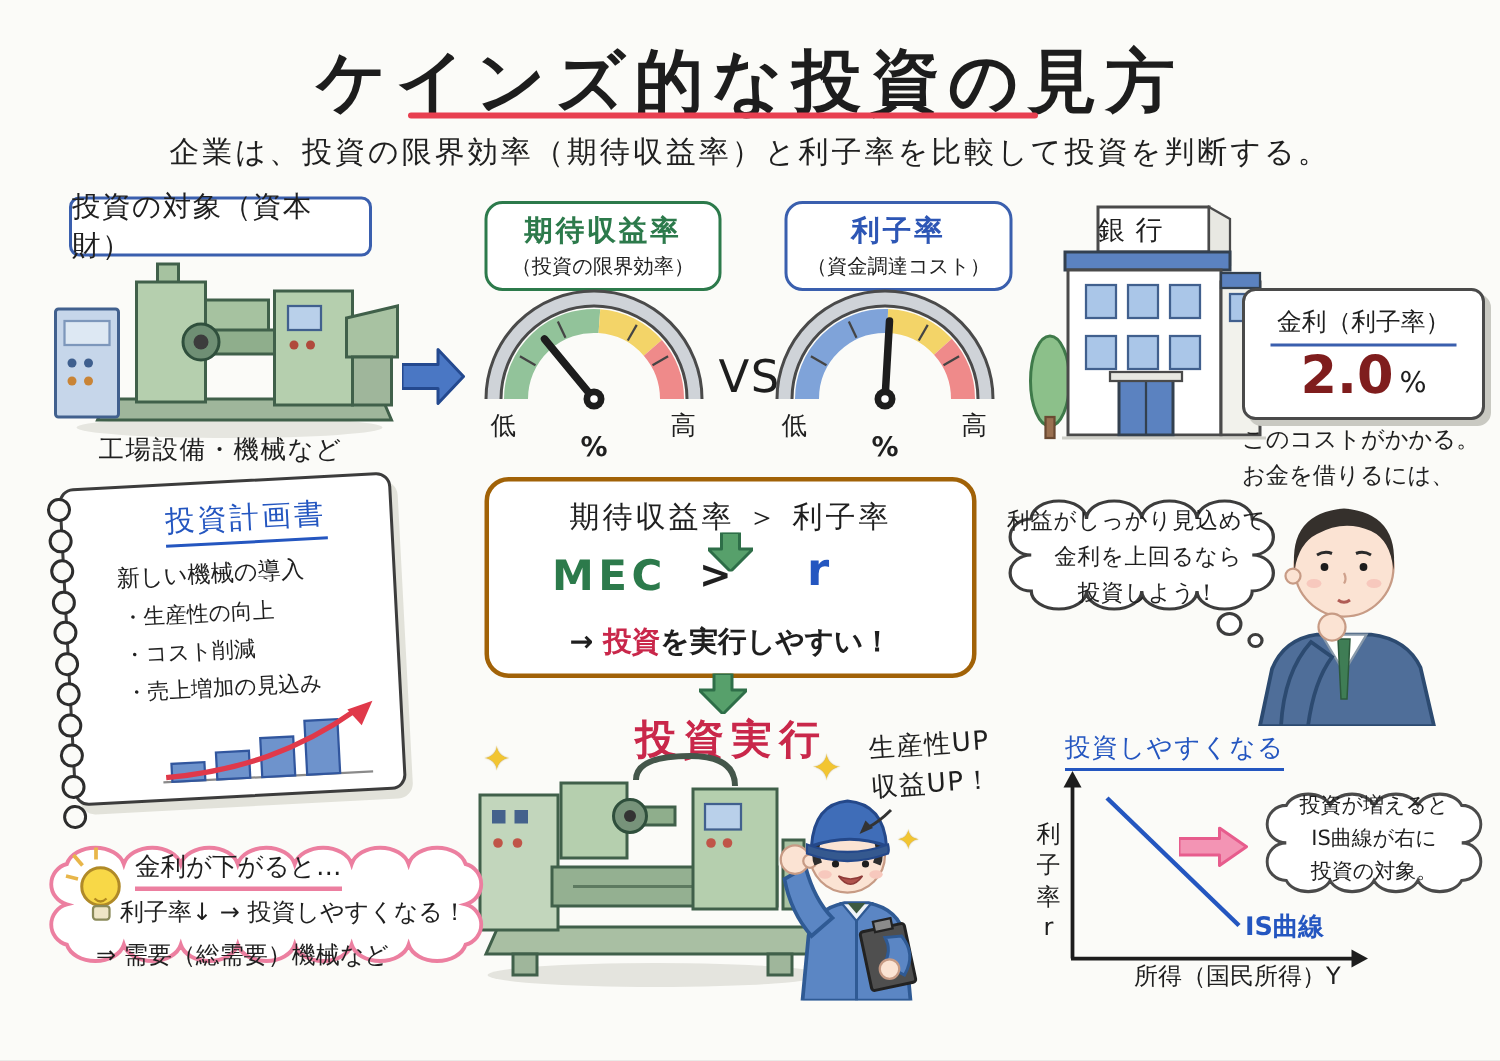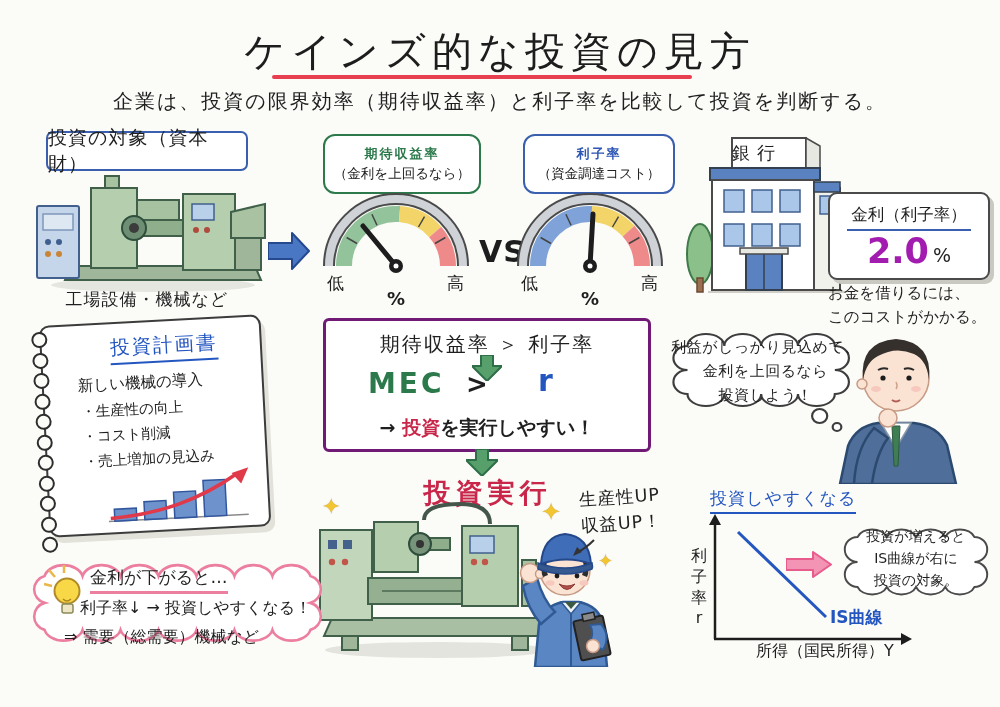--- a/index.html
+++ b/index.html
@@ -1,59 +1,59 @@
 <!DOCTYPE html>
 <html><head>
 <meta charset="utf-8">
 <style>
   html,body{margin:0;padding:0;background:#e9e9e9;}
   .canvas{position:relative;width:1000px;height:707px;background:#fbfbf8;margin:0 auto;
           font-family:"DejaVu Sans",sans-serif;color:#1f1f1f;overflow:hidden;outline:1px solid #d5d5d0;}
   .abs{position:absolute;}
   svg{display:block;}
   
-  .title{left:0;top:24px;width:100%;text-align:center;font-size:40px;font-weight:400;letter-spacing:6px;color:#1d1d1d;}
+  .title{left:0;top:24px;width:100%;text-align:center;font-size:46px;font-weight:700;letter-spacing:6px;color:#1d1d1d;}
   .title-underline{left:272px;top:75px;width:420px;height:4px;background:#e83f50;border-radius:3px;}
   .subtitle{left:0;top:88px;width:100%;text-align:center;font-size:20px;letter-spacing:2px;}
   
   .capital-box{left:46px;top:131px;width:198px;height:36px;border:2.5px solid #3a5fae;border-radius:7px;
                background:#fff;display:flex;align-items:center;justify-content:center;font-size:19px;letter-spacing:1px;}
   .caption{left:34px;top:288px;width:226px;text-align:center;font-size:17px;letter-spacing:1px;}
   .gauge-label{border-radius:12px;background:#fff;display:flex;flex-direction:column;align-items:center;justify-content:center;gap:2px;}
-  .gauge-label .l1{font-size:13px;font-weight:700;letter-spacing:2px;}
+  .gauge-label .l1{font-size:19px;font-weight:700;letter-spacing:2px;}
   .gauge-label .l2{font-size:13.5px;color:#222;}
   .glabel-green{left:323px;top:134px;width:154px;height:56px;border:2.5px solid #2c7a4b;}
   .glabel-green .l1{color:#2c7a4b;}
   .glabel-blue{left:523px;top:134px;width:148px;height:56px;border:2.5px solid #3a5fae;}
   .glabel-blue .l1{color:#2d56b5;}
   .gauge-wrap{width:174px;height:134px;}
   .gauge-low{left:18px;top:96px;font-size:17px;}
   .gauge-high{left:138px;top:96px;font-size:17px;}
   .gauge-unit{left:0;top:112px;width:100%;text-align:center;font-size:18px;font-weight:600;}
-  .vs{left:479px;top:234px;font-size:30px;font-weight:700;letter-spacing:1px;color:#1d1d1d;}
+  .vs{left:479px;top:234px;font-size:30px;font-weight:400;letter-spacing:1px;color:#1d1d1d;}
   
   .bank-sign{left:732px;top:141px;width:74px;text-align:left;font-size:18px;letter-spacing:7px;}
   .rate-card{left:828px;top:192px;width:158px;height:84px;background:#fff;border:2px solid #4a4a4a;border-radius:9px;
              box-shadow:4px 4px 0 #c9c9c2;display:flex;flex-direction:column;align-items:center;justify-content:center;}
   .rate-label{font-size:16.5px;border-bottom:2.5px solid #3a5fae;padding:0 4px 3px 4px;}
   .rate-row{display:flex;align-items:flex-end;margin-top:3px;}
-  .rate-value{font-size:35px;font-weight:600;color:#a21caf;line-height:1;}
+  .rate-value{font-size:35px;font-weight:600;color:#7f1d1d;line-height:1;}
   .rate-unit{font-size:19px;margin-left:4px;margin-bottom:3px;}
   .bank-note{left:828px;top:281px;width:170px;font-size:15.5px;line-height:1.55;}
   
   .notebook{left:44px;top:320px;width:218px;height:208px;background:#fff;border:2px solid #3c3c3c;border-radius:10px;
             transform:rotate(-3deg);box-shadow:4px 6px 0 #e2e2da;}
   .rings{position:absolute;left:-10px;top:4px;display:flex;flex-direction:column;gap:4.5px;}
   .ring{width:12px;height:12px;border:2.5px solid #2d2d2d;border-radius:50%;background:#fbfbf8;}
   .nb-title{margin:10px 0 0 26px;text-align:center;}
   .nb-title span{display:inline-block;color:#2456c0;font-size:19.5px;letter-spacing:2px;border-bottom:2.5px solid #2456c0;padding-bottom:2px;}
   .nb-head{margin:9px 0 0 34px;font-size:15.5px;}
   .nb-item{margin:6px 0 0 36px;font-size:14.5px;}
   
-  .decision{left:323px;top:318px;width:322px;height:128px;border:3px solid #701a75;border-radius:6px;background:#fff;}
+  .decision{left:323px;top:318px;width:322px;height:128px;border:3px solid #a16207;border-radius:16px;background:#fff;}
   .dec-l1{position:absolute;left:0;top:10px;width:100%;text-align:center;font-size:20px;letter-spacing:2px;}
   .dec-mec{position:absolute;left:42px;top:46px;font-size:28px;font-weight:600;letter-spacing:3px;color:#2c7a4b;}
   .dec-gt{position:absolute;left:140px;top:48px;font-size:26px;font-weight:600;}
   .dec-r{position:absolute;left:212px;top:42px;font-size:30px;font-weight:600;color:#2456c0;}
   .dec-l3{position:absolute;left:0;top:94px;width:100%;text-align:center;font-size:19px;font-weight:bold;}
   .red-t{color:#c9274a;}
   .exec-title{left:400px;top:475px;width:175px;text-align:center;font-size:27px;font-weight:700;letter-spacing:5px;color:#c9274a;}
   .up-labels{left:580px;top:484px;transform:rotate(-4deg);font-size:17.5px;line-height:1.5;letter-spacing:1px;}
   .sparkle{color:#f2c531;text-shadow:0 0 1px #a8842a;}
   
@@ -107,21 +107,21 @@
   </div>
   <div class="abs caption">工場設備・機械など</div>
   <div class="abs" style="left:268px;top:231px;">
     <svg width="42" height="40" viewBox="0 0 42 40">
       <polygon points="0,12 24,12 24,2 41,20 24,38 24,28 0,28" fill="#4a77c4" stroke="#24498f" stroke-width="2" stroke-linejoin="round"></polygon>
     </svg>
   </div>
 
   <div class="abs gauge-label glabel-green">
     <span class="l1">期待収益率</span>
-    <span class="l2">（金利を上回るなら）</span>
+    <span class="l2">（投資の限界効率）</span>
   </div>
   <div class="abs gauge-label glabel-blue">
     <span class="l1">利子率</span>
     <span class="l2">（資金調達コスト）</span>
   </div>
 
   <div class="abs gauge-wrap" style="left:309px;top:176px;">
     <svg width="174" height="100" viewBox="0 0 174 100">
       <path d="M 20 90 A 67 67 0 0 1 154 90" fill="none" stroke="#4a4a4a" stroke-width="12"></path>
       <path d="M 20 90 A 67 67 0 0 1 154 90" fill="none" stroke="#cfd3d8" stroke-width="8"></path>
@@ -188,22 +188,22 @@
   </div>
   <span class="abs bank-sign">銀行</span>
   <div class="abs rate-card">
     <span class="rate-label">金利（利子率）</span>
     <span class="rate-row">
       <span class="rate-value">2.0</span>
       <span class="rate-unit">%</span>
     </span>
   </div>
   <div class="abs bank-note">
+    <span style="display:block">このコストがかかる。</span>
     <span style="display:block">お金を借りるには、</span>
-    <span style="display:block">このコストがかかる。</span>
   </div>
 
   <div class="abs notebook">
     <div class="rings">
       <div class="ring"></div>
         <div class="ring"></div>
         <div class="ring"></div>
         <div class="ring"></div>
       <div class="ring"></div>
         <div class="ring"></div>

